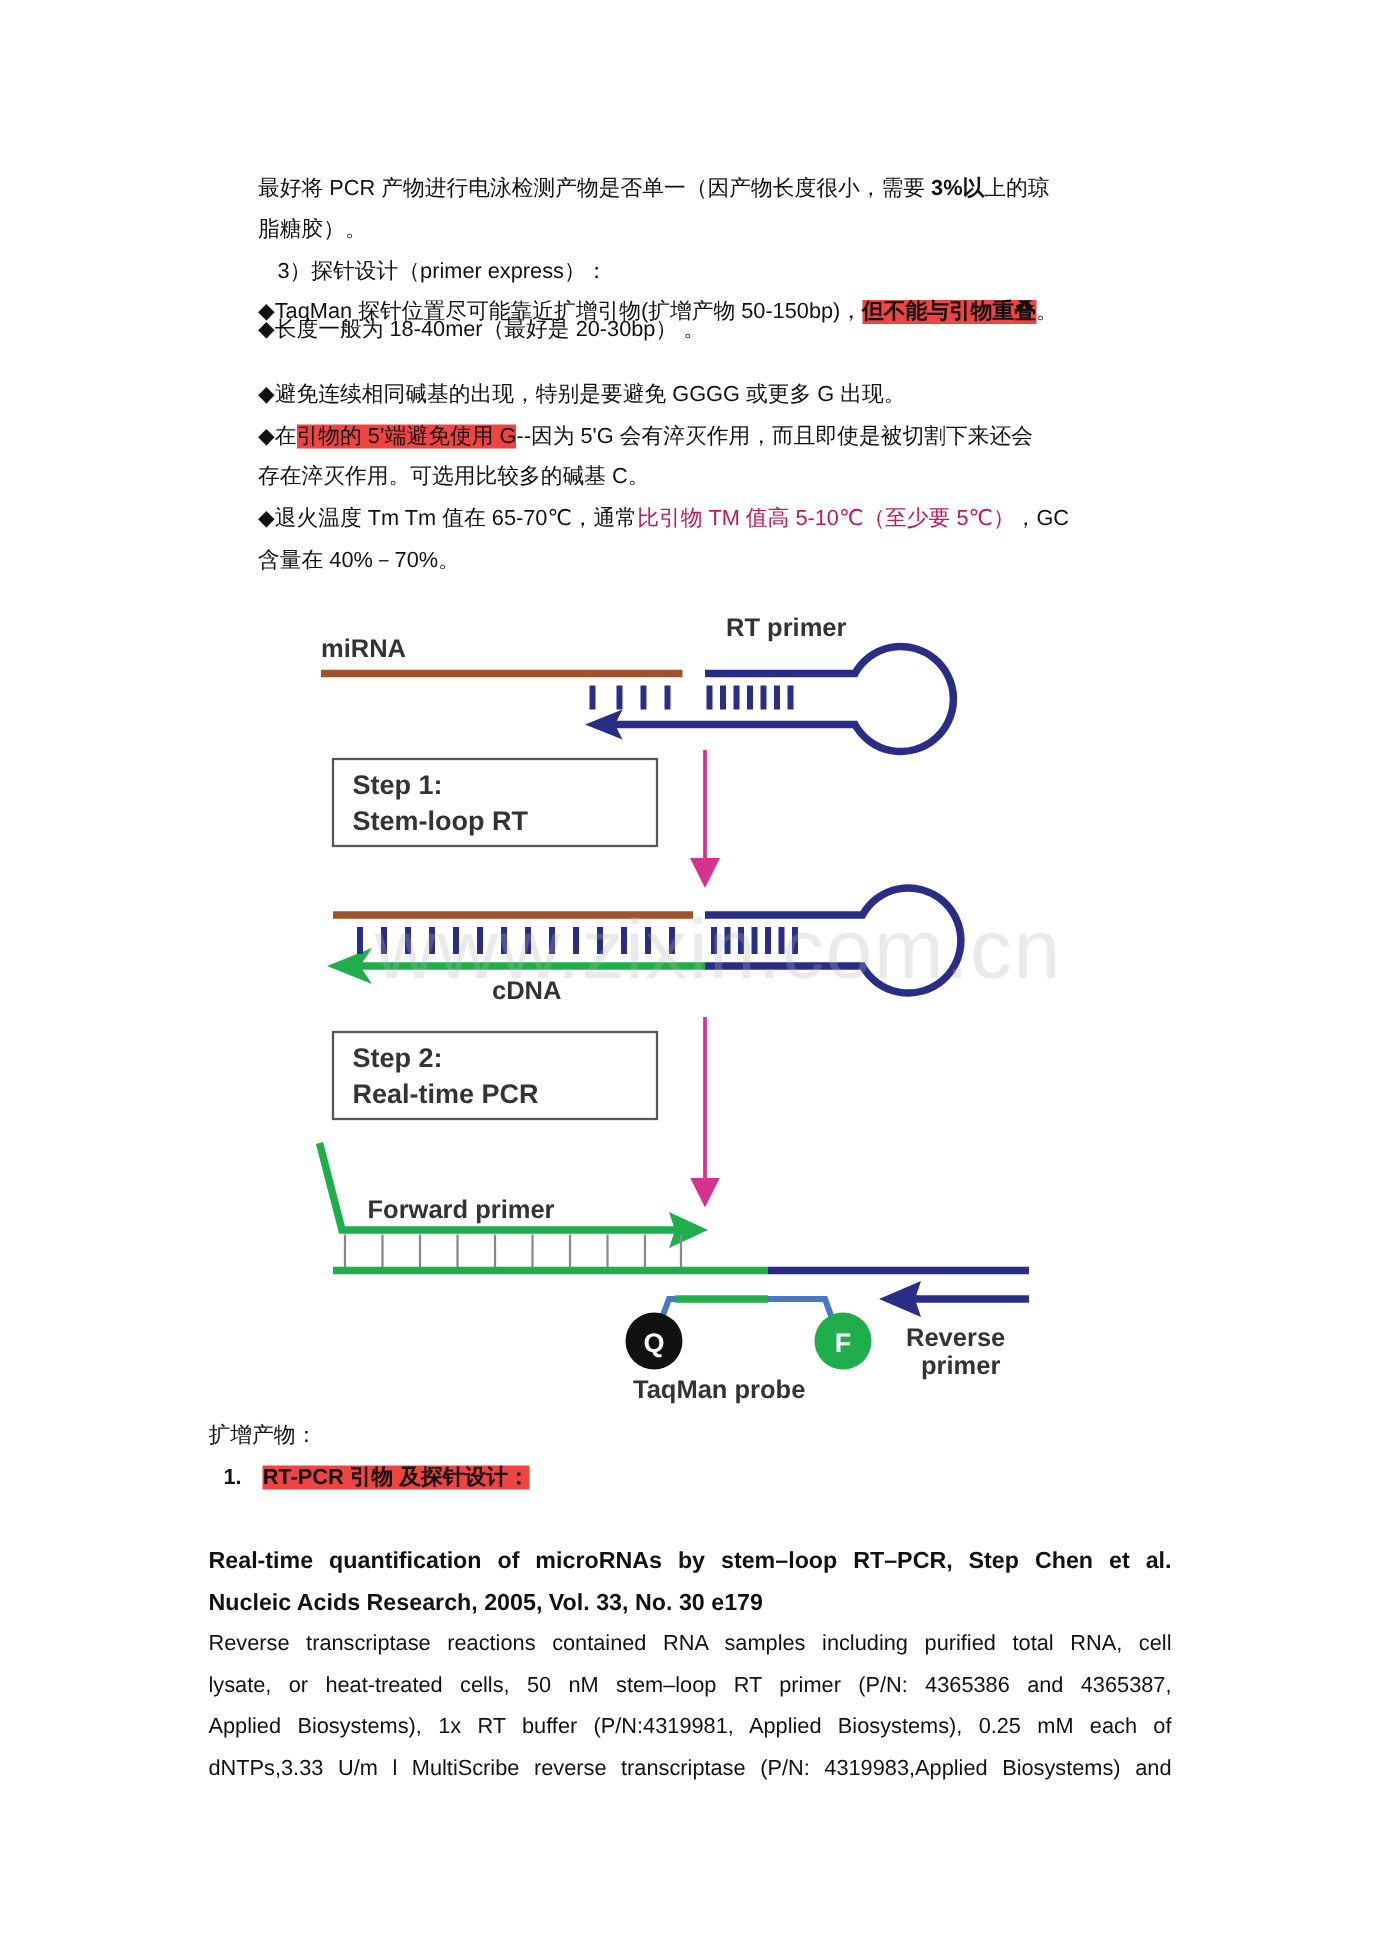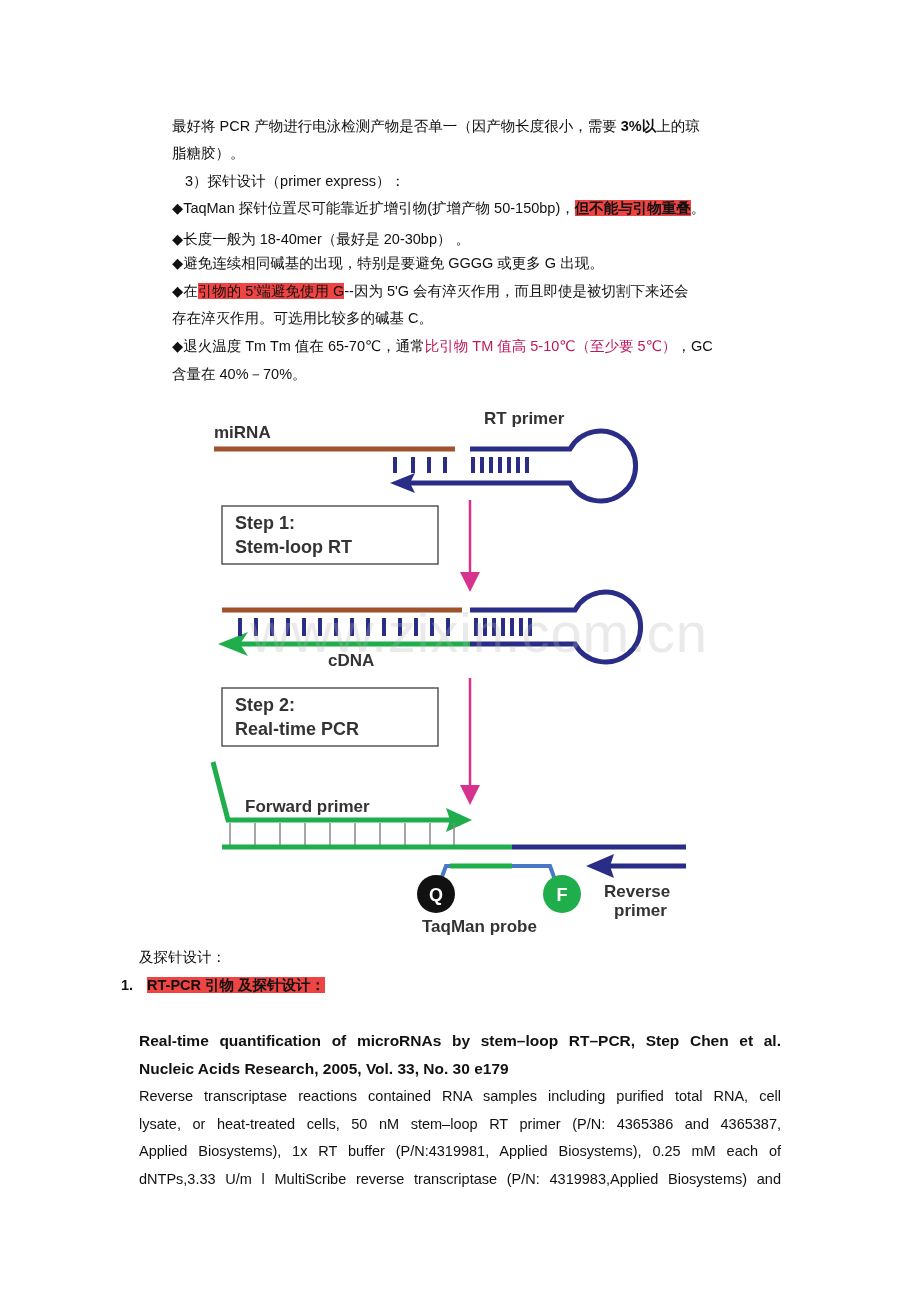--- a/index.html
+++ b/index.html
@@ -21,21 +21,21 @@
 <div class="page">
 
   <div class="line" style="top:116px;">
     <span>最好将 PCR 产物进行电泳检测产物是否单一（因产物长度很小，需要 </span><span class="b">3%以</span><span>上的琼</span>
   </div>
   <div class="line" style="top:143px;">脂糖胶）。</div>
   <div class="line" style="top:171px;margin-left:13px;">3）探针设计（primer express）：</div>
   <div class="line" style="top:198px;">
     <span>◆TaqMan  探针位置尽可能靠近扩增引物(扩增产物 50-150bp)，</span><span class="hl b">但不能与引物重叠</span><span>。</span>
   </div>
-  <div class="line" style="top:229px;">◆长度一般为 18-40mer（最好是 20-30bp）  。</div>
+  <div class="line" style="top:210px;">◆长度一般为 18-40mer（最好是 20-30bp）  。</div>
   <div class="line" style="top:253px;">◆避免连续相同碱基的出现，特别是要避免 GGGG 或更多 G 出现。</div>
   <div class="line" style="top:281px;">
     <span>◆在</span><span class="hl">引物的 5’端避免使用 G</span><span>--因为 5'G 会有淬灭作用，而且即使是被切割下来还会</span>
   </div>
   <div class="line" style="top:308px;">存在淬灭作用。可选用比较多的碱基 C。</div>
   <div class="line" style="top:336px;">
     <span>◆退火温度 Tm Tm 值在 65-70℃，通常</span><span class="red">比引物 TM 值高 5-10℃（至少要 5℃）</span><span>，GC</span>
   </div>
   <div class="line" style="top:364px;">含量在 40%－70%。</div>
 
@@ -132,22 +132,22 @@
     <text x="222" y="532" font-family="Liberation Sans, sans-serif" font-weight="bold" font-size="17" fill="#333">TaqMan probe</text>
 
     <line x1="486" y1="466" x2="410" y2="466" stroke="#2a2d86" stroke-width="5"></line>
     <path d="M386,466 L414,454 L410,466 L414,478 z" fill="#2a2d86"></path>
     <text x="404" y="497" font-family="Liberation Sans, sans-serif" font-weight="bold" font-size="17" fill="#333">Reverse</text>
     <text x="414" y="516" font-family="Liberation Sans, sans-serif" font-weight="bold" font-size="17" fill="#333">primer</text>
   </svg>
 
   <div class="watermark">www.zixin.com.cn</div>
 
-  <div class="line" style="left:139px; top:947px;">及探针设计：</div>
-  <div class="line b" style="left:121px; top:975px;text-align:center;">
+  <div class="line" style="left:139px; top:947px;">扩增产物：</div>
+  <div class="line b" style="left:149px; top:975px;text-align:center;">
     <span>1.</span><span style="display:inline-block;width:14px;"></span><span class="hl">RT-PCR 引物  及探针设计：</span>
   </div>
 
   <div class="para b" style="top:1027px; font-size:15.5px;">Real-time quantification of microRNAs by stem–loop RT–PCR, Step Chen et al.</div>
   <div class="line b" style="left:139px; top:1055px; font-size:15.5px; line-height:27px;">Nucleic Acids Research, 2005, Vol. 33, No. 30 e179</div>
 
   <div class="para" style="top:1083px;">Reverse transcriptase reactions contained RNA samples including purified total RNA, cell</div>
   <div class="para" style="top:1111px;">lysate, or heat-treated cells, 50 nM stem–loop RT primer (P/N: 4365386 and 4365387,</div>
   <div class="para" style="top:1138px;">Applied Biosystems), 1x RT buffer (P/N:4319981, Applied Biosystems), 0.25 mM each of</div>
   <div class="para" style="top:1166px;">dNTPs,3.33 U/m l MultiScribe reverse transcriptase (P/N: 4319983,Applied Biosystems) and</div>

